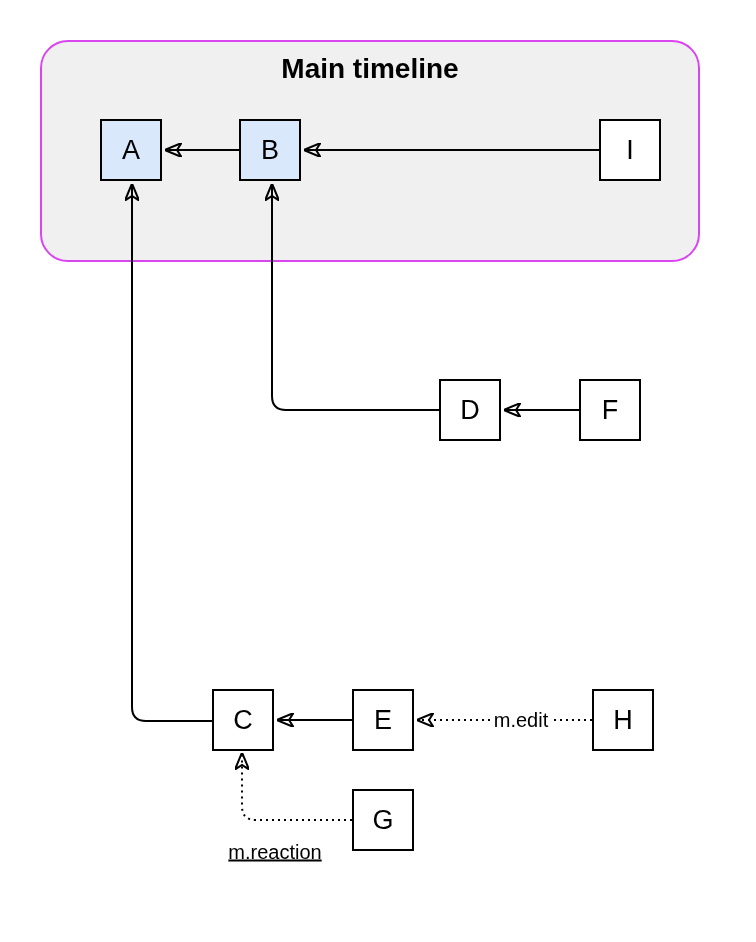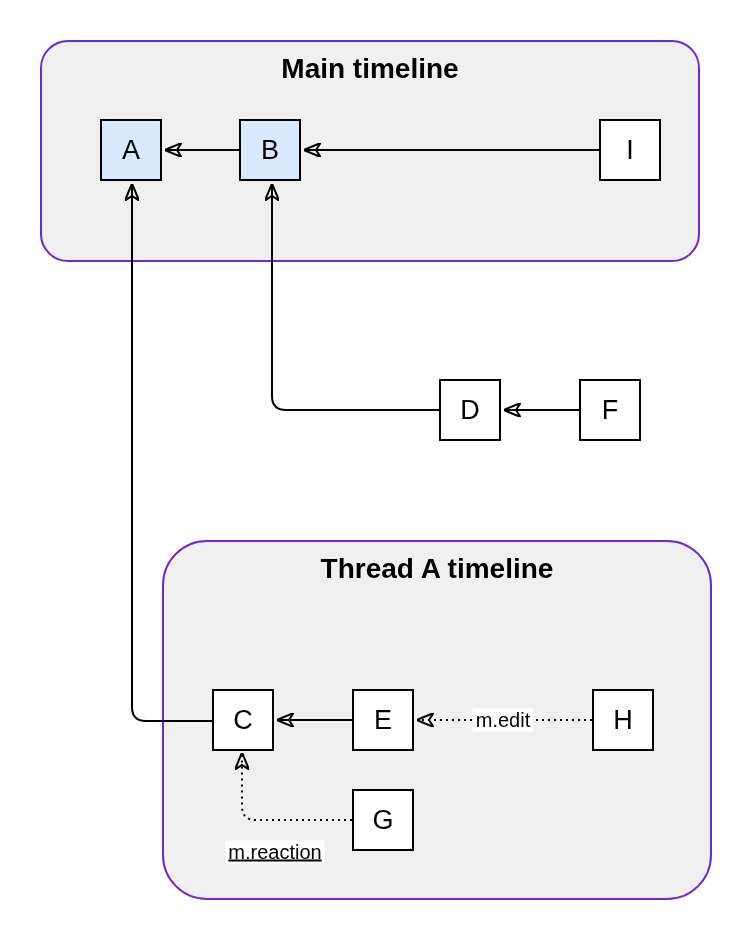--- a/index.html
+++ b/index.html
@@ -11,21 +11,21 @@
     position: relative;
     width: 756px;
     height: 942px;
     background: #ffffff;
     font-family: "Liberation Sans", sans-serif;
     overflow: hidden;
   }
   .container-box {
     position: absolute;
     background: #f0f0f0;
-    border: 2px solid #6d28d9;
+    border: 2px solid #d946ef;
     box-sizing: border-box;
     z-index: 1;
   }
   .r28 { border-radius: 28px; }
   .r45 { border-radius: 45px; }
   .container-title {
     position: absolute;
     top: 12px;
     left: 0;
     right: 0;
@@ -83,23 +83,20 @@
 </head>
 <body>
 
 <div class="canvas">
 
   <div class="container-box r28" style="left:40px; top:40px; width:660px; height:222px;">
     <div class="container-title">Main timeline</div>
   </div>
 
 
-  <div class="container-box r45" style="left:162px; top:540px; width:550px; height:360px;">
-    <div class="container-title">Thread A timeline</div>
-  </div>
 
   <svg class="edges-layer" width="756" height="942" viewBox="0 0 756 942">
     <defs>
       <marker id="arrow" viewBox="0 0 17 14" refX="15.5" refY="7" markerWidth="17" markerHeight="14" orient="auto" markerUnits="userSpaceOnUse">
         <path d="M 0 0 L 17 7 L 0 14 L 4.5 7 Z" fill="#000000" stroke="none"></path>
       </marker>
     </defs>
     <path d="M 240 150 H 166" marker-end="url(#arrow)"></path>
     <path d="M 599 150 H 305" marker-end="url(#arrow)"></path>
     <path d="M 579 410 H 505" marker-end="url(#arrow)"></path>
@@ -131,16 +128,16 @@
   <div class="node" style="left:352px; top:689px;">
     <span>E</span>
   </div>
   <div class="node" style="left:592px; top:689px;">
     <span>H</span>
   </div>
   <div class="node" style="left:352px; top:789px;">
     <span>G</span>
   </div>
 
-  <div class="edge-label" style="left:503px; top:720px;text-align:center;">m.edit</div>
+  <div class="edge-label" style="left:521px; top:720px;text-align:center;">m.edit</div>
   <div class="edge-label" style="left:275px; top:852px;text-decoration:underline;">m.reaction</div>
 
 </div>
 
 </body></html>

